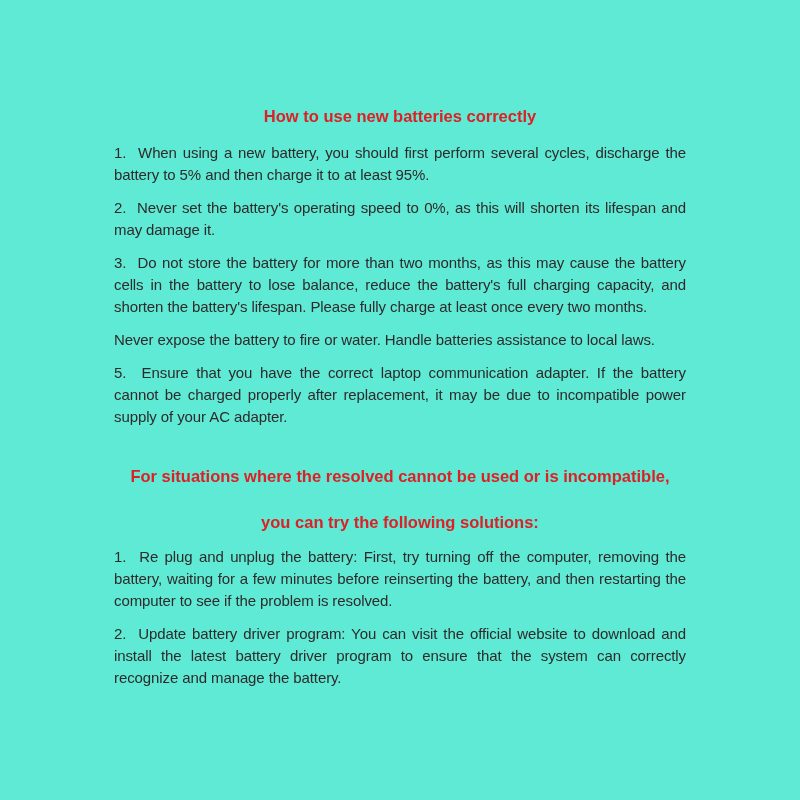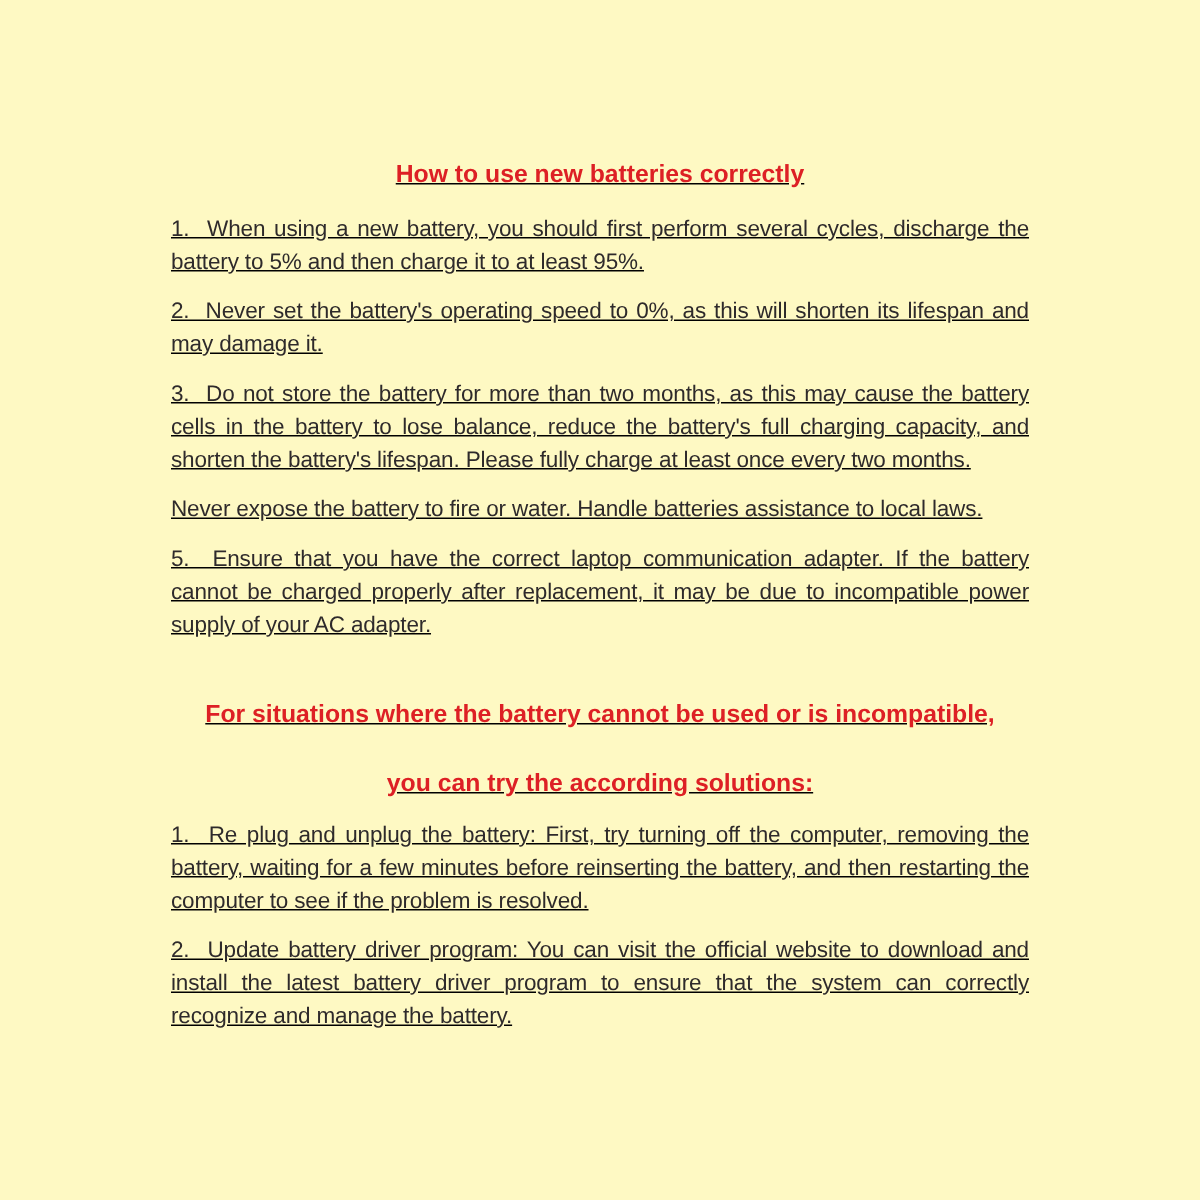--- a/index.html
+++ b/index.html
@@ -4,24 +4,23 @@
 <style>
   html, body {
     margin: 0;
     padding: 0;
     background: #ffffff;
   }
   .page {
     position: relative;
     width: 800px;
     height: 800px;
-    background: #fef9c3;
+    background: #5eead4;
     overflow: hidden;
     font-family: "Liberation Sans", sans-serif;
-    text-decoration: underline;
   }
   .content {
     width: 594px;
     margin: 0 auto;
     padding-top: 104px;
     box-sizing: content-box;
   }
   .heading {
     margin: 0;
     color: #dd2025;
@@ -65,23 +64,23 @@
     <h1 class="heading heading-1">How to use new batteries correctly</h1>
 
     <div class="para-list">
         <p class="para">1.&nbsp; When using a new battery, you should first perform several cycles, discharge the battery to 5% and then charge it to at least 95%.</p>
         <p class="para">2.&nbsp; Never set the battery's operating speed to 0%, as this will shorten its lifespan and may damage it.</p>
         <p class="para">3.&nbsp; Do not store the battery for more than two months, as this may cause the battery cells in the battery to lose balance, reduce the battery's full charging capacity, and shorten the battery's lifespan. Please fully charge at least once every two months.</p>
         <p class="para">Never expose the battery to fire or water. Handle batteries assistance to local laws.</p>
         <p class="para">5.&nbsp; Ensure that you have the correct laptop communication adapter. If the battery cannot be charged properly after replacement, it may be due to incompatible power supply of your AC adapter.</p>
       </div>
 
-    <h2 class="heading heading-2">For situations where the battery cannot be used or is incompatible,</h2>
+    <h2 class="heading heading-2">For situations where the resolved cannot be used or is incompatible,</h2>
 
-    <h2 class="heading heading-3">you can try the according solutions:</h2>
+    <h2 class="heading heading-3">you can try the following solutions:</h2>
 
     <div class="para-list para-list-2">
         <p class="para">1.&nbsp; Re plug and unplug the battery: First, try turning off the computer, removing the battery, waiting for a few minutes before reinserting the battery, and then restarting the computer to see if the problem is resolved.</p>
         <p class="para">2.&nbsp; Update battery driver program: You can visit the official website to download and install the latest battery driver program to ensure that the system can correctly recognize and manage the battery.</p>
       </div>
 
   </div>
 </div>
 
 </body></html>

